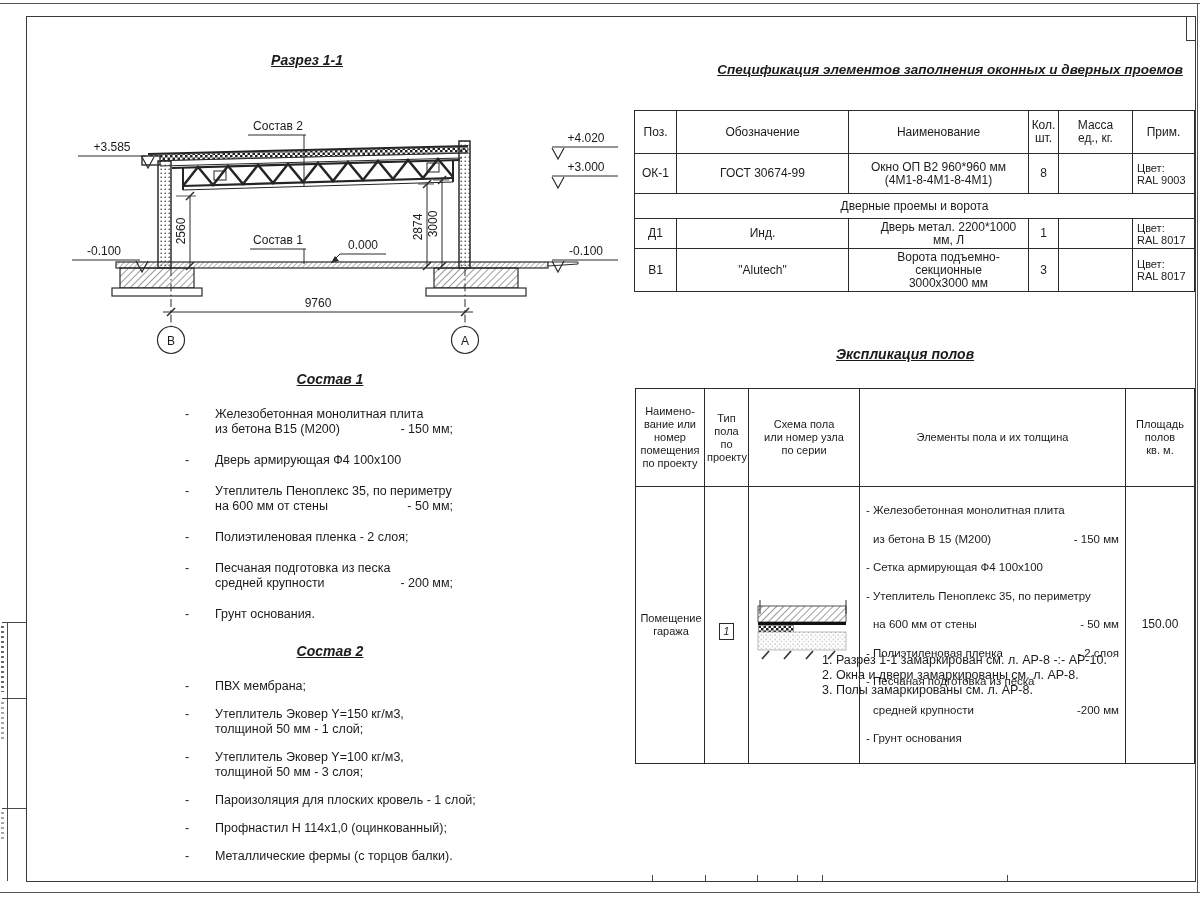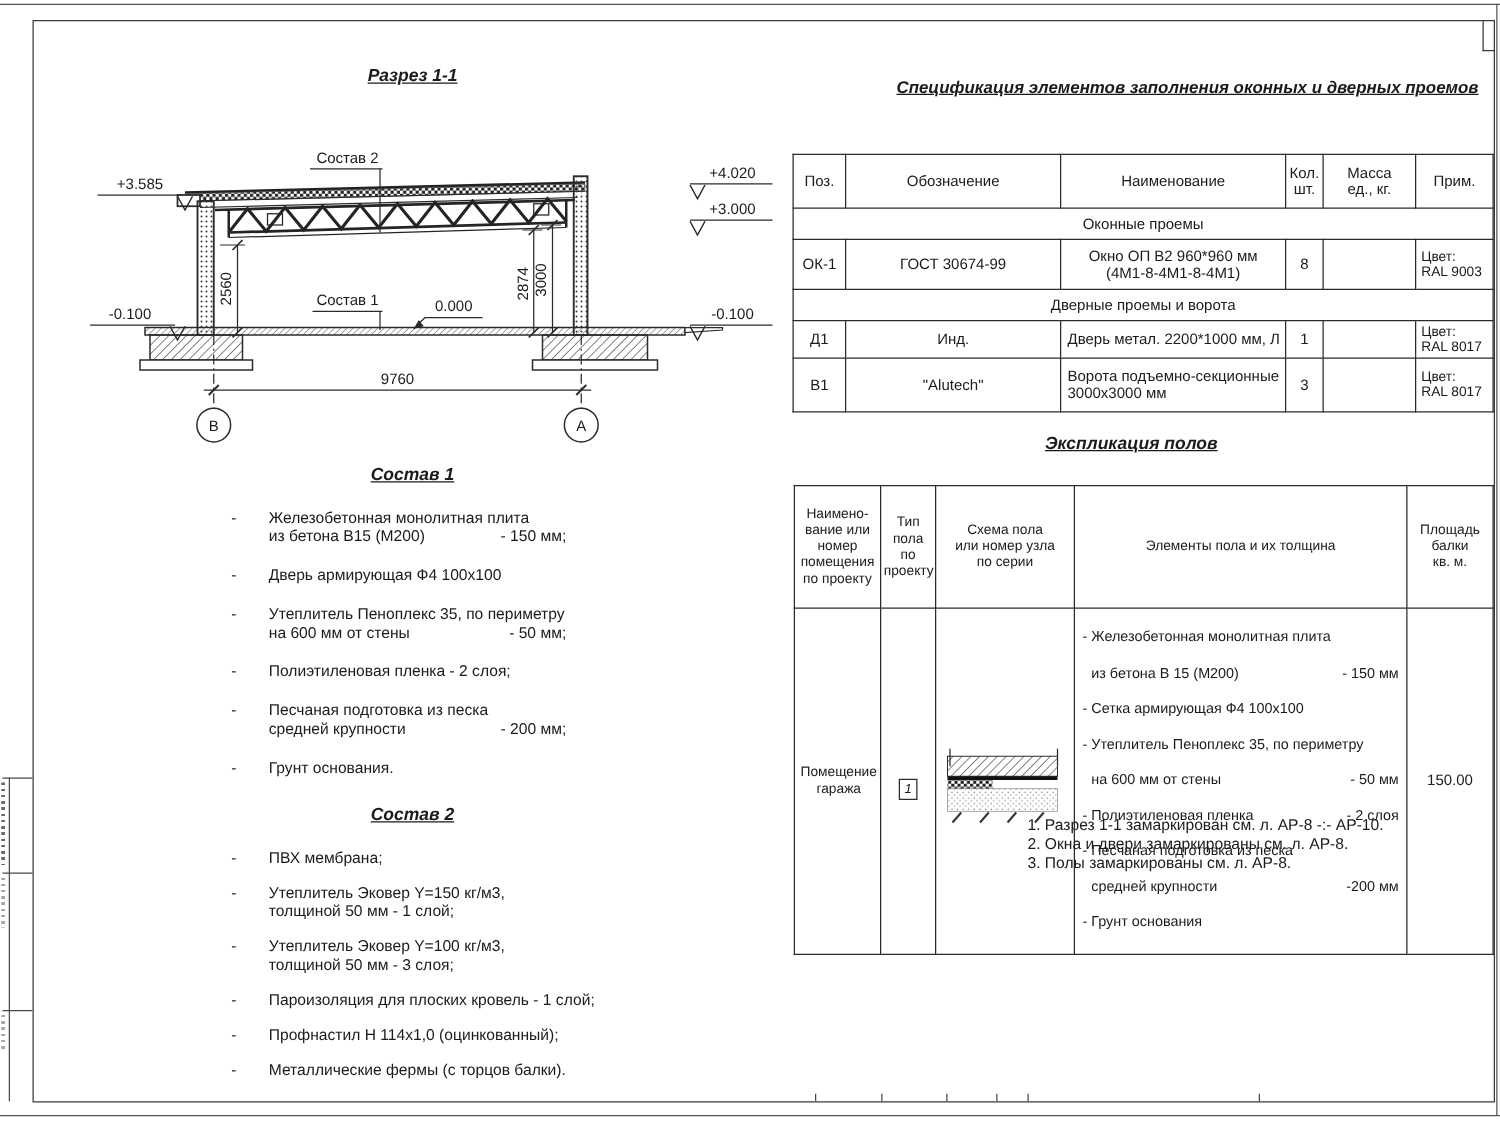--- a/index.html
+++ b/index.html
@@ -15,25 +15,25 @@
   .frame-inner{left:26px;top:16px;width:1168px;height:864px;border:1.6px solid #3a3a3a;}
   .corner-box{left:1186px;top:17px;width:9px;height:23px;border-left:1.2px solid #3a3a3a;border-bottom:1.2px solid #3a3a3a;}
   .stamp-line-v{left:7px;top:622px;width:0;height:259px;border-left:1px solid #4a4a4a;}
   .stamp-line-h{left:2px;width:24px;height:0;border-top:1px solid #4a4a4a;}
   .stamp-marks{width:3px;background:repeating-linear-gradient(180deg,#6a6a6a 0 2px,transparent 2px 5px);}
   .btick{width:1px;height:6px;background:#4a4a4a;top:875px;}
   
   .h-title{font-size:14px;font-weight:bold;font-style:italic;text-decoration:underline;text-align:center;}
   
   table{border-collapse:collapse;table-layout:fixed;}
-  #spec-table{left:634px;top:123px;width:560px;border:1.8px solid #2b2b2b;}
+  #spec-table{left:634px;top:110px;width:560px;border:1.8px solid #2b2b2b;}
   #spec-table td{border:1px solid #2b2b2b;font-size:12px;line-height:13px;text-align:center;
     vertical-align:middle;padding:1px 2px;white-space:pre-line;overflow:hidden;}
   #spec-table td.note{font-size:11px;text-align:left;padding-left:4px;line-height:12px;}
-  #spec-table td.nameL{text-align:left;padding-left:5px;margin-top:47px;}
+  #spec-table td.nameL{text-align:center;padding-left:22px;margin-top:47px;}
   
   #floors-table{left:635px;top:388px;width:559px;border:1.8px solid #2b2b2b;}
   #floors-table td{border:1px solid #2b2b2b;font-size:11px;line-height:13px;text-align:center;
     vertical-align:middle;padding:1px 2px;white-space:pre-line;overflow:hidden;}
   #floors-table td.elems{text-align:left;vertical-align:middle;padding:3px 6px 3px 6px;font-size:11.5px;}
   #floors-table td.room{font-size:11px;text-align:center;padding-left:4px;}
   .fl{display:flex;justify-content:flex-start;line-height:15.5px;white-space:nowrap;}
   .fl .val{margin-left:auto;}
   .fl.ind{padding-left:7px;}
   .type-box{display:inline-block;width:13px;height:15px;line-height:15px;border:1px solid #2b2b2b;
@@ -89,21 +89,21 @@
 <div class="abs stamp-marks" style="left:1px;top:702px;height:40px;opacity:.6;"></div>
 <div class="abs stamp-marks" style="left:1px;top:812px;height:28px;opacity:.6;"></div>
 
 <div class="abs btick" style="left:652px;"></div>
 <div class="abs btick" style="left:705px;"></div>
 <div class="abs btick" style="left:757px;"></div>
 <div class="abs btick" style="left:797px;"></div>
 <div class="abs btick" style="left:822px;"></div>
 <div class="abs btick" style="left:1007px;"></div>
 
-<div class="abs h-title" style="left:226px;top:52px;width:140px;text-align:right;">Разрез 1-1</div>
+<div class="abs h-title" style="left:237px;top:52px;width:140px;">Разрез 1-1</div>
 
 <svg style="left:36px;top:90px;" width="620" height="280" viewBox="36 90 620 280">
 
   <g>
     <line x1="148" y1="154" x2="468" y2="146" stroke="#222" stroke-width="2"></line>
     <polygon points="148,155 468,147 468,153 148,161" fill="url(#checker)" stroke="#444" stroke-width="0.5"></polygon>
     <line x1="148" y1="161" x2="468" y2="153" stroke="#2b2b2b" stroke-width="1"></line>
     <line x1="160" y1="166" x2="462" y2="158" stroke="#2b2b2b" stroke-width="1"></line>
     <rect x="142" y="156" width="18" height="9" fill="#fff" stroke="#2b2b2b" stroke-width="1.4"></rect>
   </g>
@@ -231,23 +231,20 @@
   <tbody>
       <tr style="height:43px">
     <td>Поз.</td>
     <td>Обозначение</td>
     <td>Наименование</td>
     <td>Кол.
 шт.</td>
     <td>Масса
 ед., кг.</td>
     <td>Прим.</td>
-  </tr>
-  <tr style="height:25px">
-    <td colspan="6">Оконные проемы</td>
   </tr>
   <tr style="height:40px">
     <td>ОК-1</td>
     <td>ГОСТ 30674-99</td>
     <td>Окно ОП В2 960*960 мм
 (4М1-8-4М1-8-4М1)</td>
     <td>8</td>
     <td></td>
     <td class="note">Цвет:
 RAL 9003</td>
@@ -296,21 +293,21 @@
 по проекту</td>
     <td>Тип
 пола
 по
 проекту</td>
     <td>Схема пола
 или номер узла
 по серии</td>
     <td>Элементы пола и их толщина</td>
     <td>Площадь
-балки
+полов
 кв. м.</td>
   </tr>
   <tr style="height:148px">
     <td class="room">Помещение
 гаража</td>
     <td>
       <span class="type-box">1</span>
     </td>
     <td>
       <svg style="position:static" width="96" height="64" viewBox="0 0 96 64">

